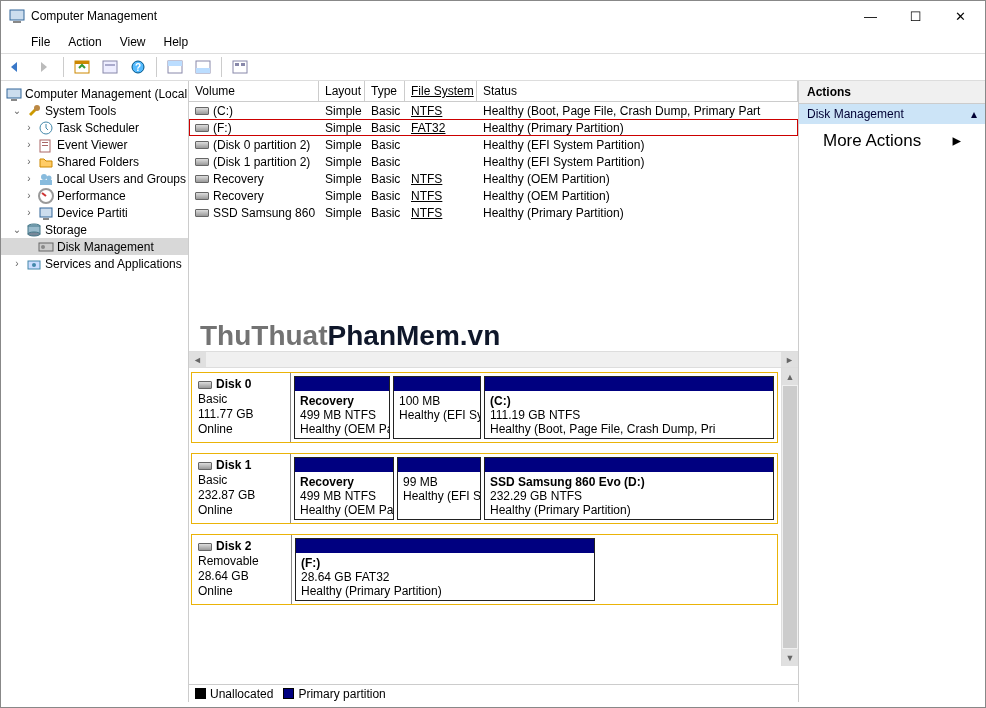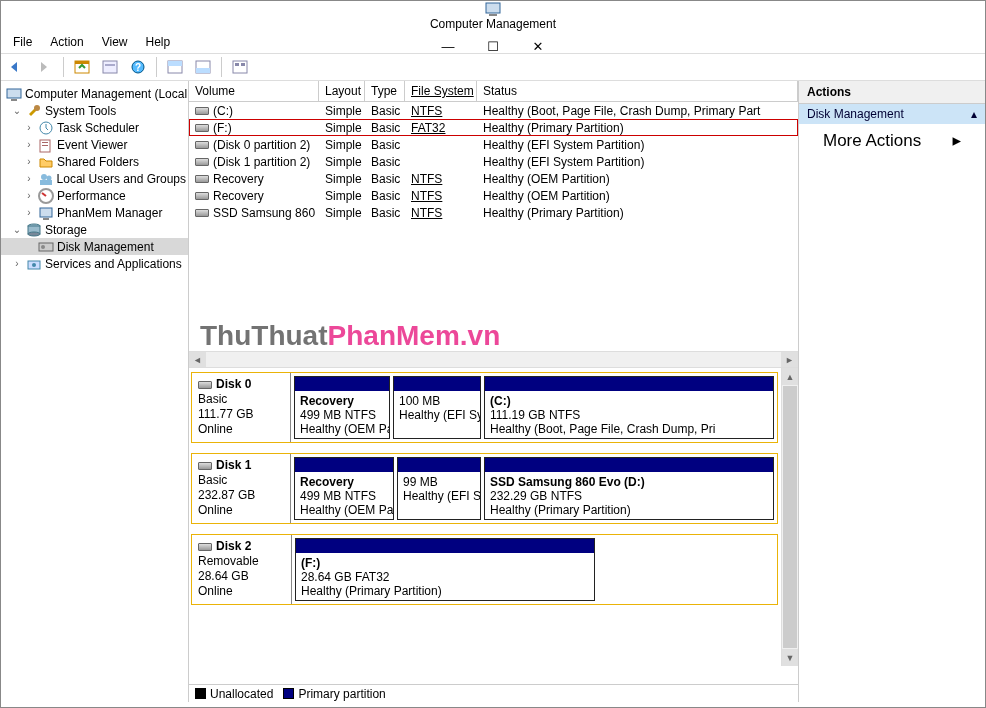--- a/index.html
+++ b/index.html
@@ -1,22 +1,22 @@
 <!DOCTYPE html>
 <html><head>
 <meta charset="utf-8">
 <style>
 * { box-sizing: border-box; margin: 0; padding: 0; }
 body { font-family: "Segoe UI", Tahoma, sans-serif; font-size: 12px; background: #fff; color: #000; width: 986px; height: 708px; overflow: hidden; border: 1px solid #888; }
-.titlebar { height: 30px; display: flex; align-items: center; padding: 0 2px; background: #fff; flex-direction: column; }
+.titlebar { height: 30px; display: flex; align-items: center; padding: 0 2px; background: #fff; }
 .titlebar .app-icon { width: 16px; height: 16px; margin: 0 6px; }
 .titlebar .title { font-size: 12px; flex: 1; }
 .win-btns { display: flex; }
 .win-btns div { width: 45px; height: 30px; display: flex; align-items: center; justify-content: center; font-size: 13px; font-family: "Segoe UI Symbol", sans-serif; }
-.menubar { height: 22px; display: flex; align-items: center; padding: 0 4px; gap: 2px; }
+.menubar { height: 22px; display: flex; align-items: center; padding: 0 22px; gap: 2px; }
 .menubar span { padding: 2px 8px; }
 .toolbar { height: 28px; border-top: 1px solid #ddd; border-bottom: 1px solid #ddd; display: flex; align-items: center; padding: 0 4px; gap: 4px; }
 .toolbar .sep { width: 1px; height: 20px; background: #ccc; margin: 0 2px; }
 .toolbar .tbtn { width: 24px; height: 22px; display: flex; align-items: center; justify-content: center; border: 1px solid transparent; }
 .main { display: flex; height: 621px; }
 .tree-pane { width: 188px; border-right: 1px solid #ccc; padding: 4px 0; overflow: hidden; white-space: nowrap; }
 .tree-item { display: flex; align-items: center; height: 17px; padding: 0 2px; font-size: 12px; }
 .tree-item .twisty { width: 12px; text-align: center; font-size: 10px; color: #666; }
 .tree-item .icon { width: 16px; height: 16px; margin: 0 3px; display: flex; align-items: center; justify-content: center; }
 .tree-item.selected { background: #d8d8d8; }
@@ -45,21 +45,21 @@
 .legend .sw { width: 11px; height: 11px; border: 1px solid #000; }
 .vscroll { width: 17px; background: #f0f0f0; border-left: 1px solid #ddd; position: absolute; right: 0; top: 0; bottom: 18px; display: flex; flex-direction: column; }
 .vscroll .arr { height: 17px; background: #e0e0e0; display: flex; align-items: center; justify-content: center; font-size: 9px; color: #666; }
 .vscroll .thumb { flex: 1; background: #ccc; margin: 1px; }
 .actions-pane { width: 186px; }
 .actions-pane .hdr { background: #f0f0f0; border-bottom: 1px solid #ccc; padding: 4px 8px; font-weight: bold; font-size: 12px; }
 .actions-pane .sect { background: #cce4f7; padding: 3px 8px; display: flex; justify-content: space-between; align-items: center; font-size: 12px; color: #003; }
 .actions-pane .link { padding: 6px 24px; font-size: 17px; display: flex; justify-content: space-between; align-items: center; }
 .watermark { position: absolute; left: 200px; top: 320px; font-size: 28px; font-weight: bold; pointer-events: none; }
 .watermark .w1 { color: #737373; text-shadow: -1px -1px 0 #fff, 1px -1px 0 #fff, -1px 1px 0 #fff, 1px 1px 0 #fff; }
-.watermark .w2 { color: #ec4899; text-shadow: -1px -1px 0 #fff, 1px -1px 0 #fff, -1px 1px 0 #fff, 1px 1px 0 #fff; }
+.watermark .w2 { color: #0f172a; text-shadow: -1px -1px 0 #fff, 1px -1px 0 #fff, -1px 1px 0 #fff, 1px 1px 0 #fff; }
 .c-vol { width: 130px; }
 .c-lay { width: 46px; }
 .c-typ { width: 40px; }
 .c-fs  { width: 72px; text-decoration: underline; }
 .c-st  { flex: 1; }
 </style>
 </head>
 <body>
 
 <div class="titlebar">
@@ -213,21 +213,21 @@
           <span>Performance</span>
         </div>
         <div class="tree-item" style="padding-left: 22px;">
           <span class="twisty">›</span>
           <span class="icon">
             <svg width="16" height="16">
               <rect x="2" y="3" width="12" height="9" fill="#cde" stroke="#369"></rect>
               <rect x="5" y="13" width="6" height="2" fill="#888"></rect>
             </svg>
           </span>
-          <span>PhanMem Manager</span>
+          <span>Device Partiti</span>
         </div>
       </div>
     <div class="tree-item" style="padding-left:10px">
       <span class="twisty">⌄</span>
       <span class="icon">
           <svg width="16" height="16">
             <ellipse cx="8" cy="4" rx="6" ry="2" fill="#9bc" stroke="#478"></ellipse>
             <rect x="2" y="4" width="12" height="8" fill="#9bc" stroke="#478"></rect>
             <ellipse cx="8" cy="12" rx="6" ry="2" fill="#789" stroke="#478"></ellipse>
           </svg>

